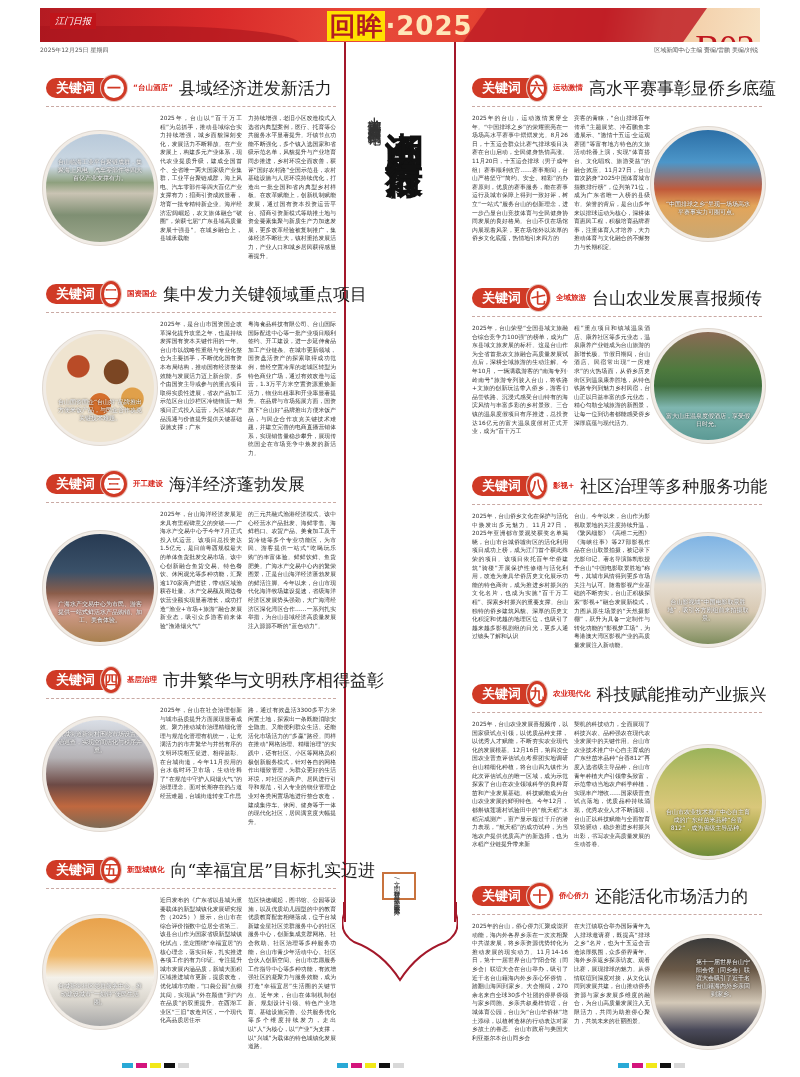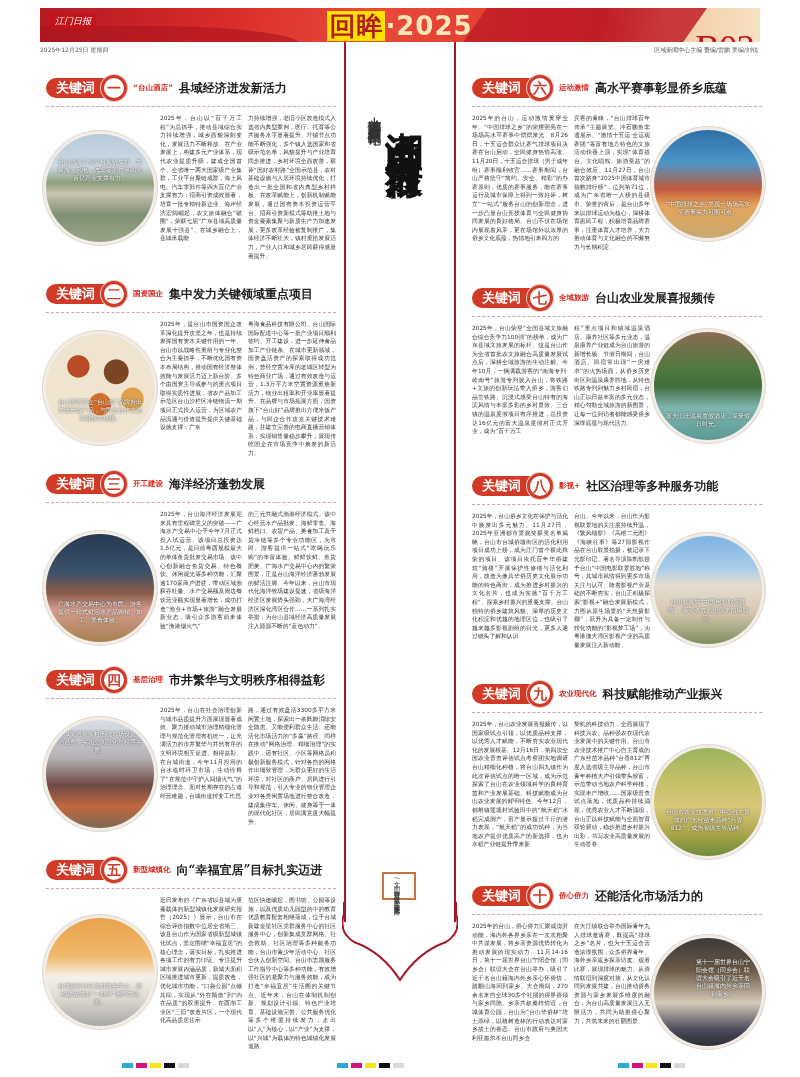--- a/index.html
+++ b/index.html
@@ -41,21 +41,21 @@
 
   
   .section { position: absolute; width: 290px; }
   .sec-head { position: relative; height: 24px; display: flex; align-items: center; white-space: nowrap; }
   .kw-badge { background: #d03a26; color: #fff; font-weight: bold; font-size: 13px; padding: 2px 18px 2px 10px;
     border-radius: 12px 0 0 12px; height: 20px; line-height: 16px; }
   .kw-num { width: 26px; height: 26px; margin-left: -12px; border-radius: 50%; background: #fff;
     border: 3px solid #d03a26; box-shadow: 0 0 0 1px #e9c7c0; color: #d03a26; font-weight: bold;
     font-size: 14px; line-height: 20px; text-align: center; font-family: "DejaVu Serif", serif; }
   .kw-tag { color: #d8281e; font-weight: bold; font-size: 7.5px; margin-left: 6px; }
-  .kw-title { font-family: "DejaVu Serif", serif; font-weight: bold; font-size: 12px; color: #1e1e1e; margin-left: 6px; }
+  .kw-title { font-family: "DejaVu Serif", serif; font-weight: normal; font-size: 17px; color: #1e1e1e; margin-left: 6px; }
   .dots { position: absolute; left: 0; right: 0; top: 30px; border-top: 1px dashed #c9a9a3; }
 
   .sec-body { position: absolute; top: 38px; left: 0; width: 290px; }
   .photo { position: absolute; width: 108px; height: 108px; border-radius: 50%; overflow: hidden;
     box-shadow: 0 0 0 3px #f1ece6, 0 0 0 4px #e0d8d0; }
   .photo .cap { position: absolute; left: 10px; right: 10px; color: #fff; font-size: 6px; line-height: 8px;
     text-align: center; text-shadow: 0 0 2px #000; }
   .col { position: absolute; font-size: 5.8px; line-height: 8.6px; text-align: justify; color: #333; }
 
   

